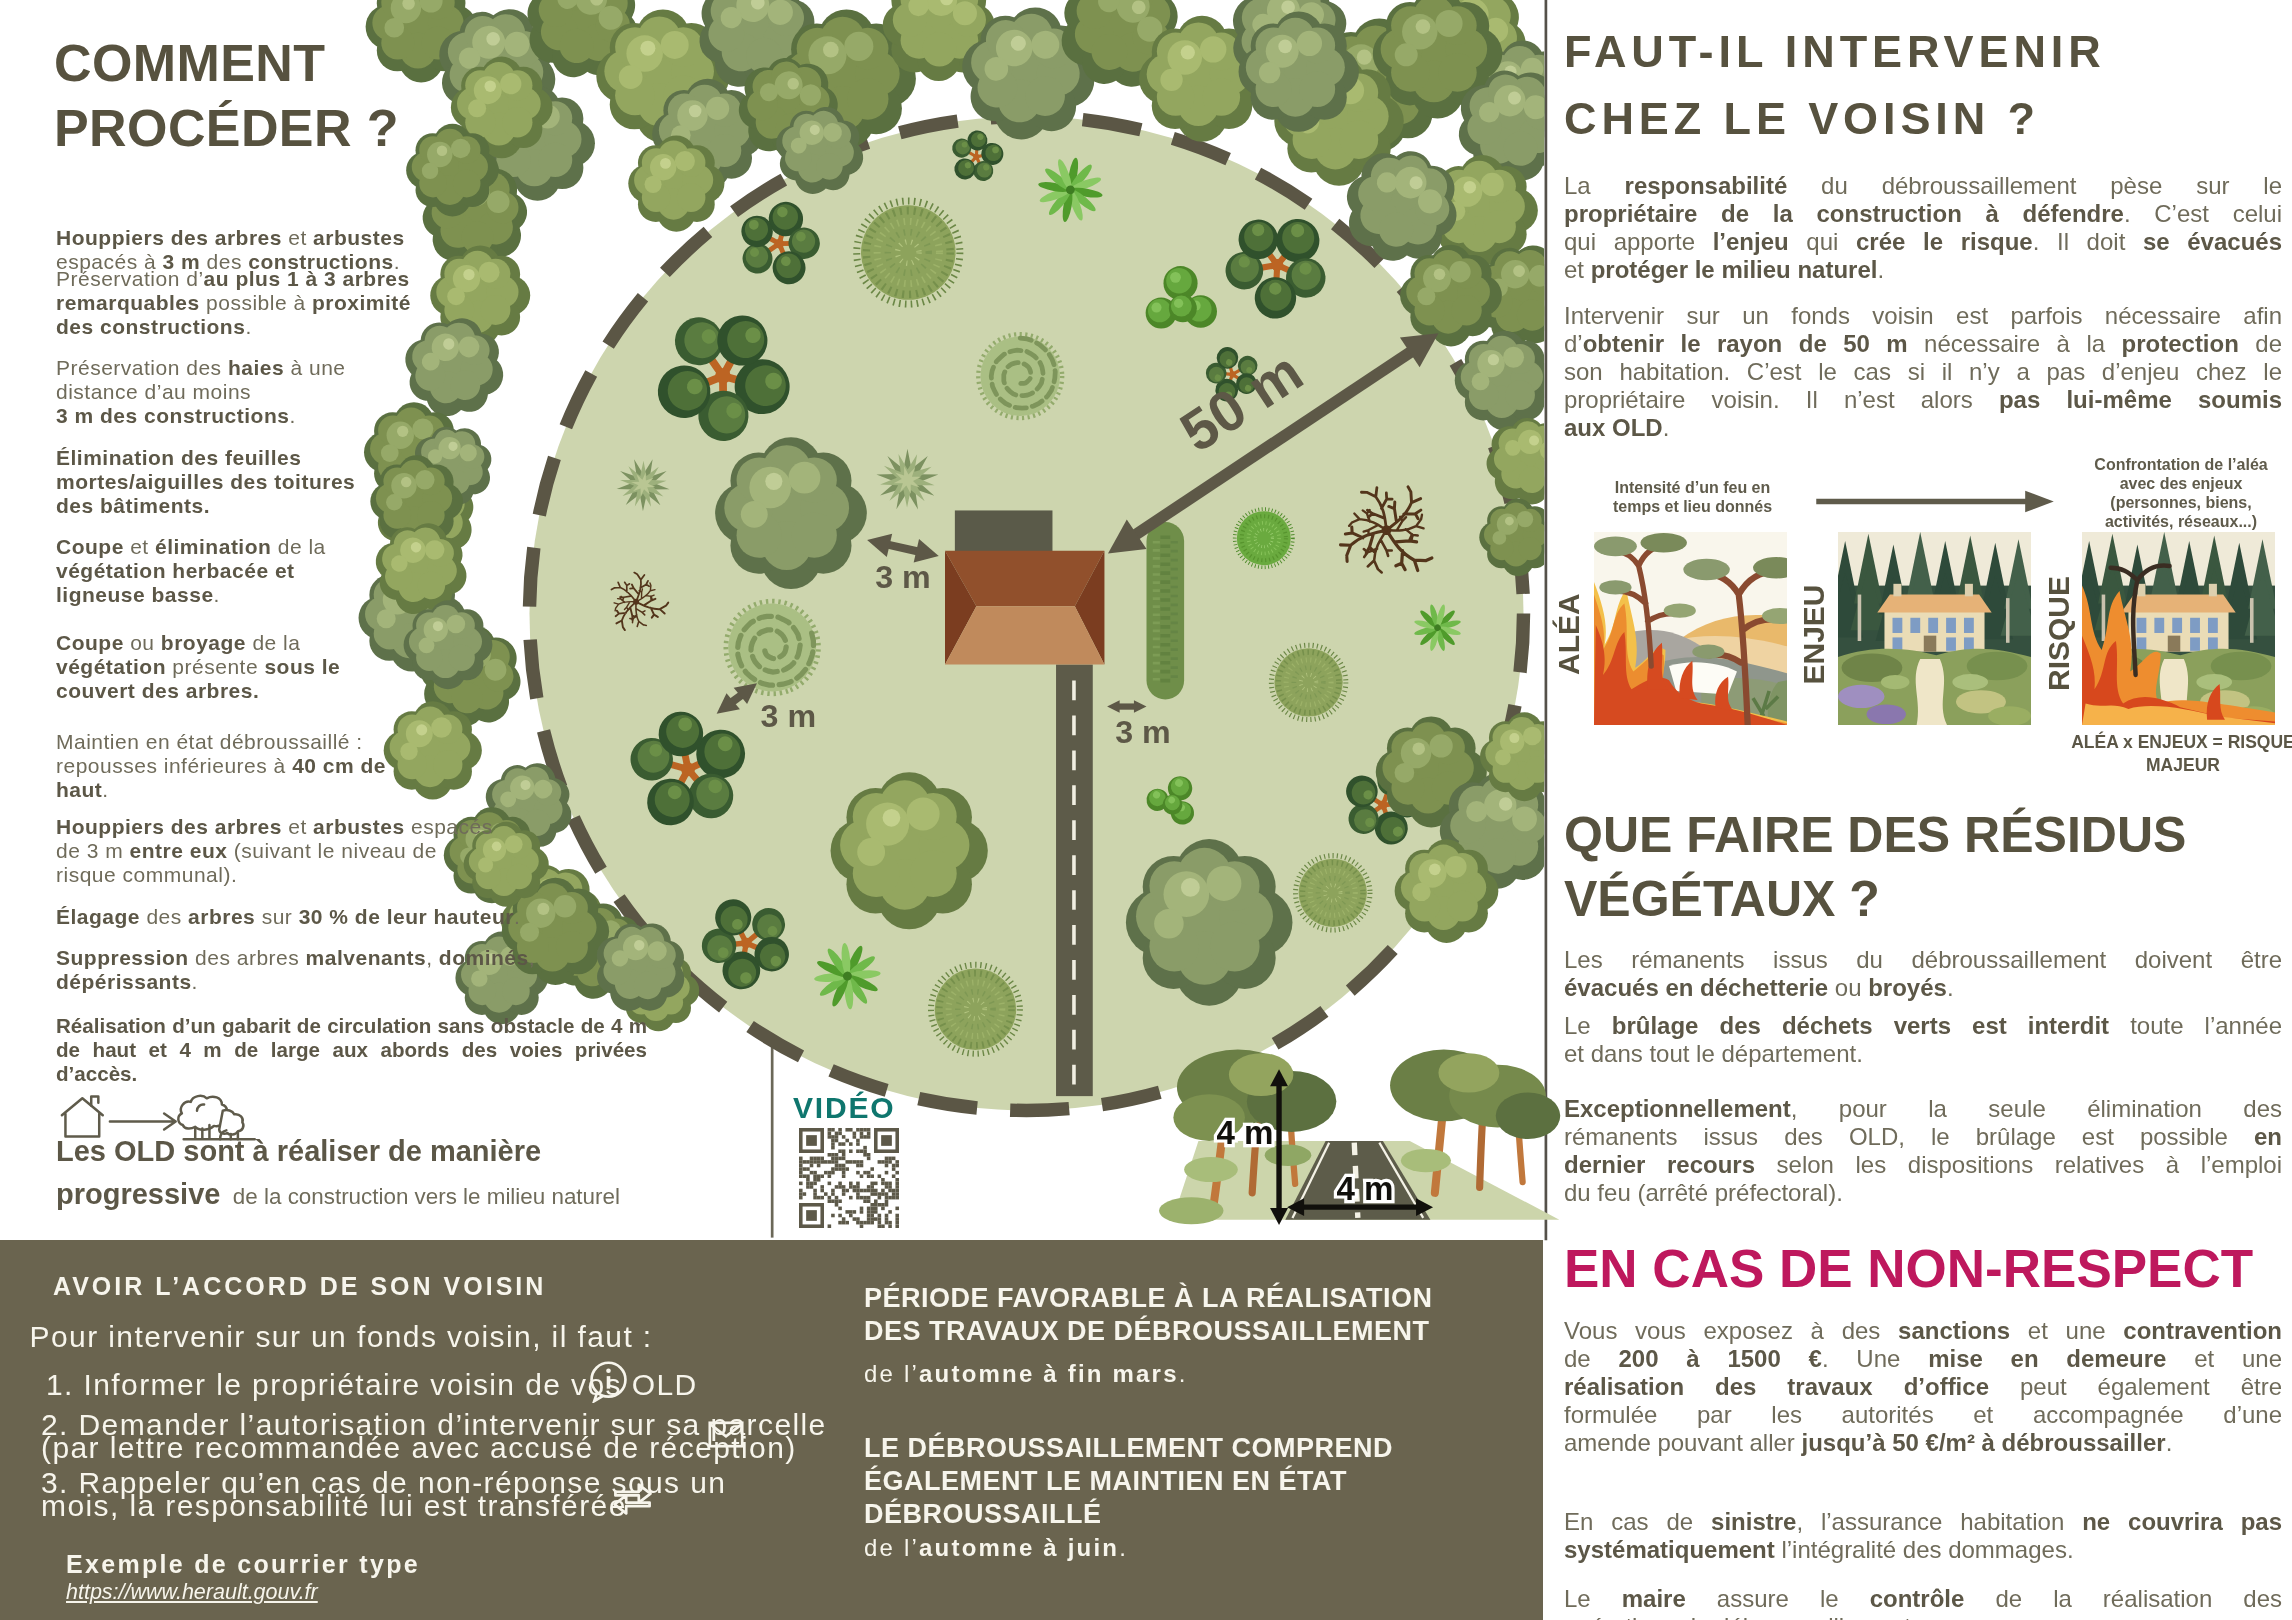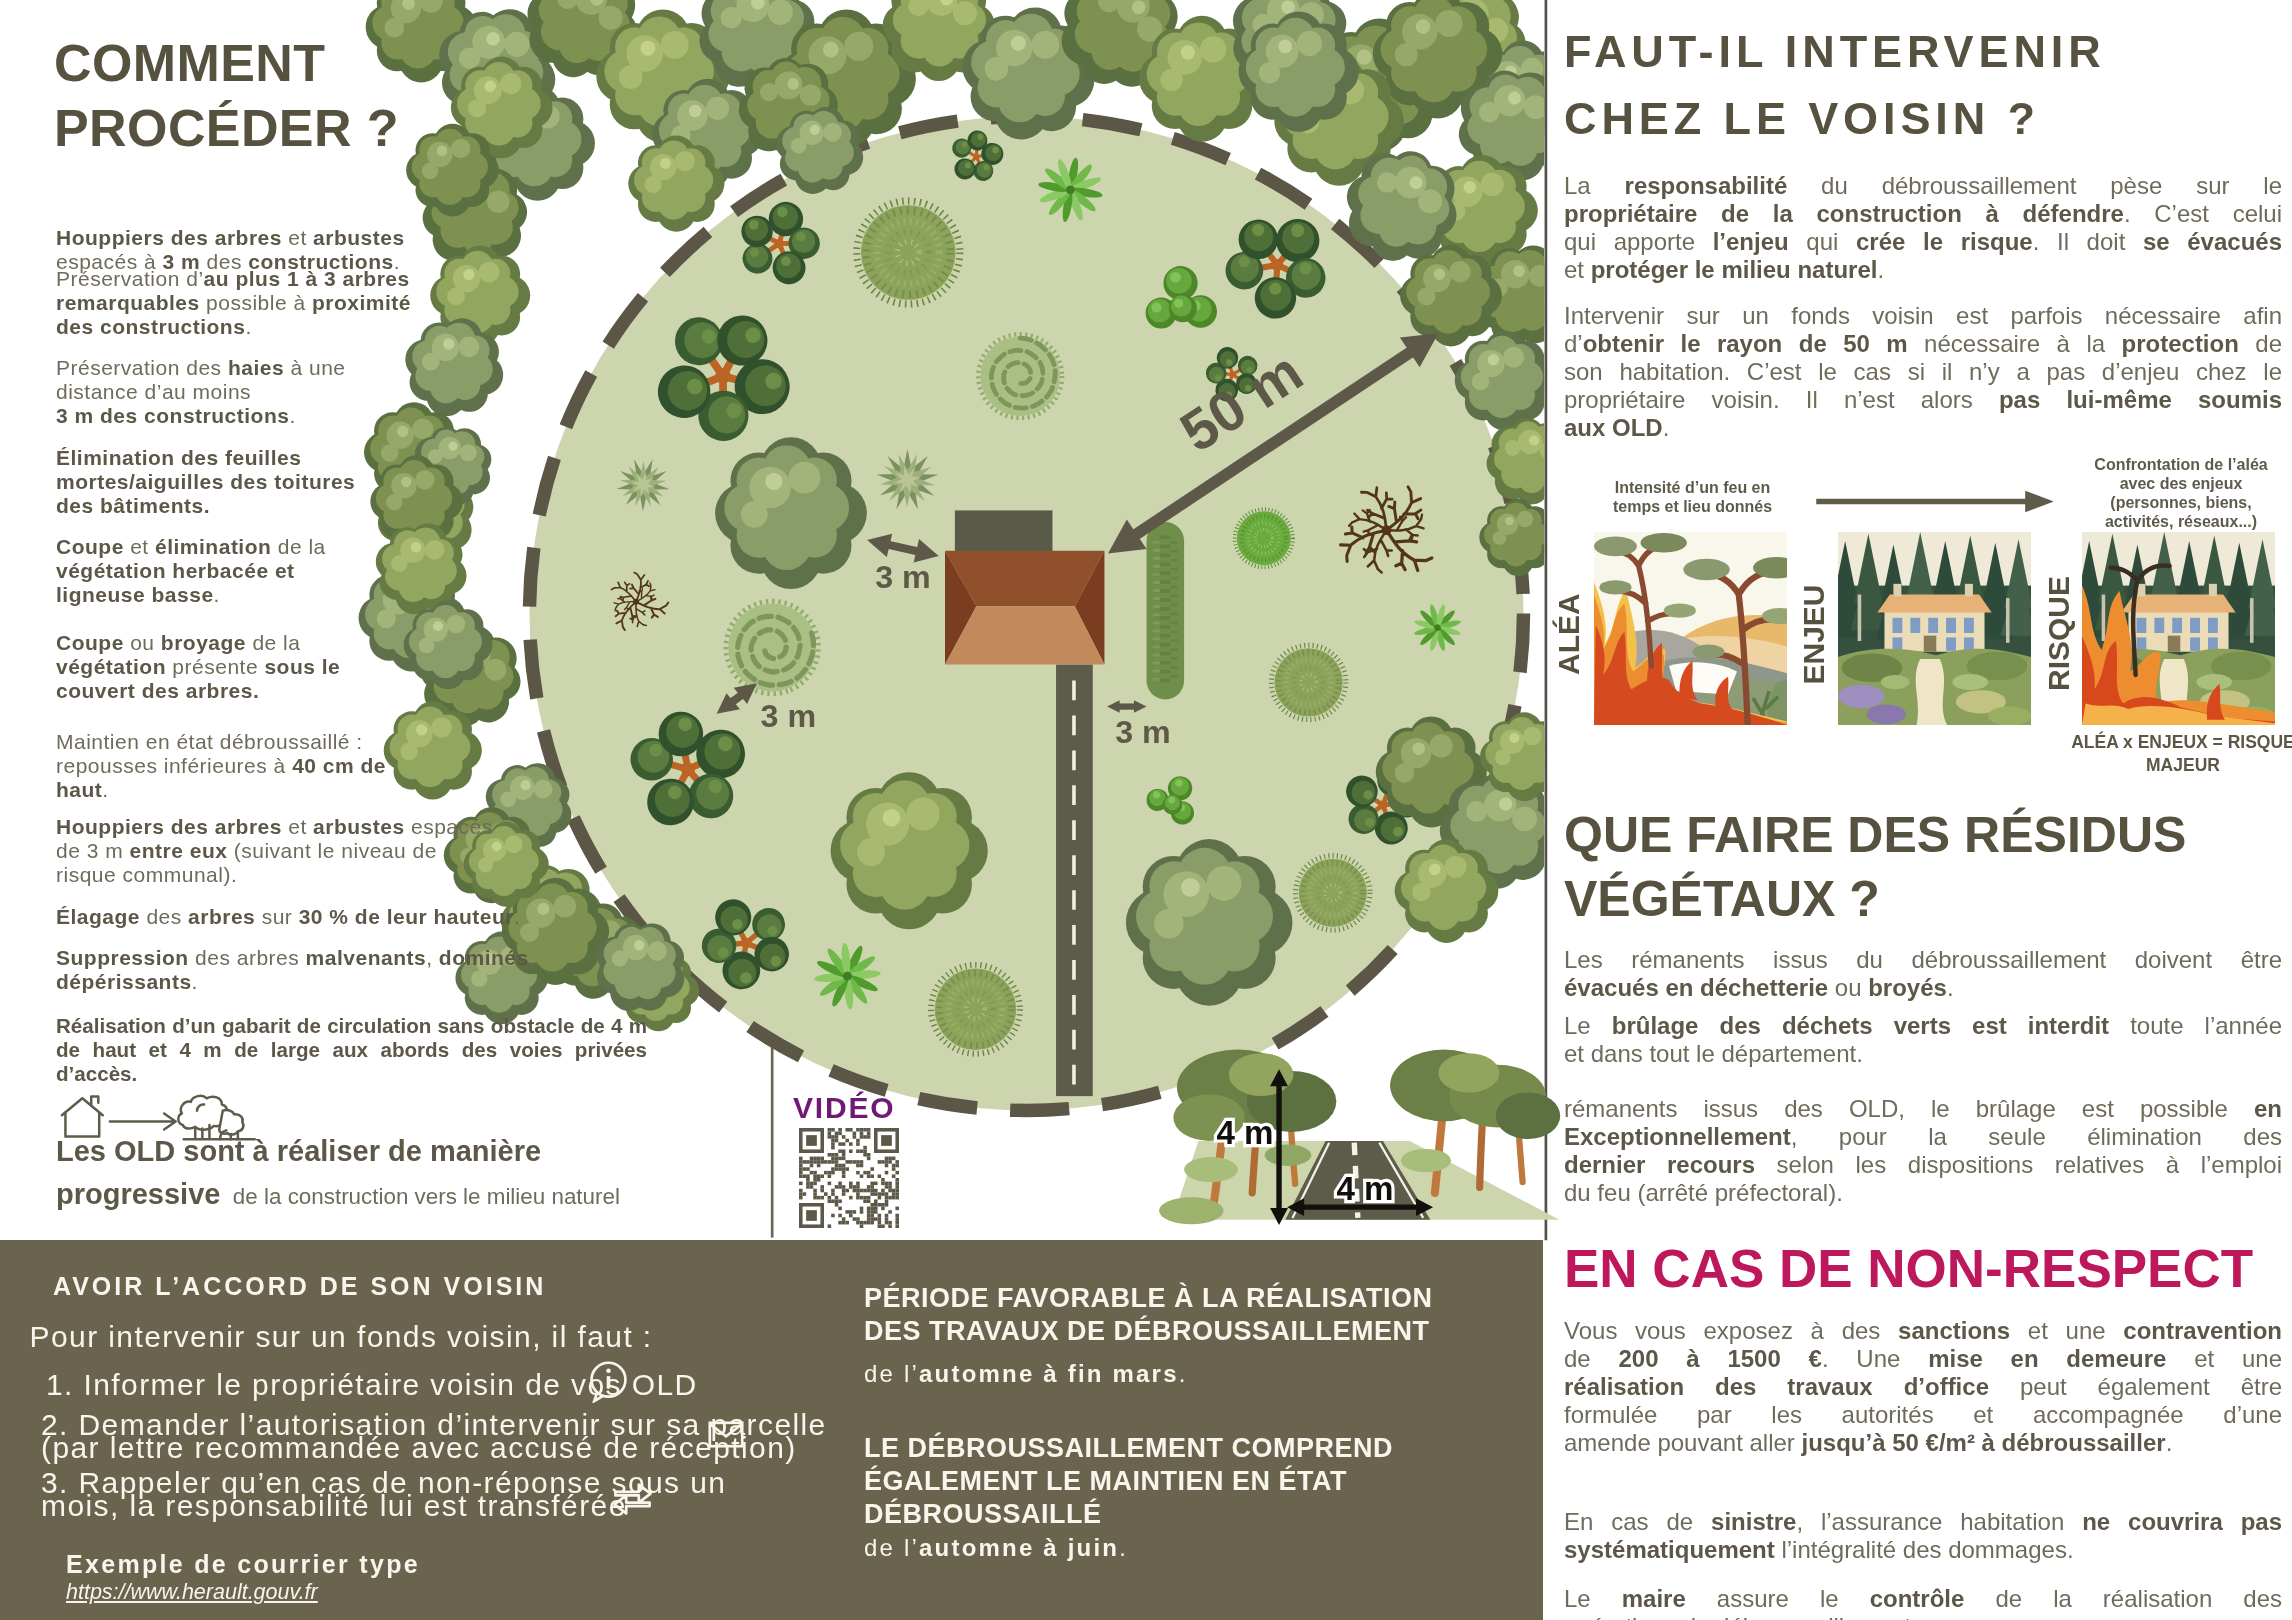--- a/index.html
+++ b/index.html
@@ -381,21 +381,21 @@
           <path d="M62,32 L136,32 M136,32 L123,23 M136,32 L123,41"></path>
           <path d="M158,40 L158,52 M166,40 L166,52 M174,36 L174,52 M145,52 L225,52"></path>
           <path d="M144,36 C138,34 137,26 143,23 C139,16 146,8 153,10 C155,3 166,1 171,6 C178,2 188,5 188,13 C195,15 196,24 190,27 C192,33 186,39 179,37 C174,42 162,43 158,38 C153,41 146,41 144,36 Z"></path>
           <path d="M160,20 C160,16 164,12 168,13"></path>
           <path d="M189,20 C194,18 200,20 202,24 C208,23 213,28 211,33 C214,37 211,43 206,43 C204,47 197,48 194,45 C190,47 185,45 185,41 Z" fill="#ffffff"></path>
           <path d="M198,52 L198,46 M206,52 L206,45"></path>
           <path d="M186,52 C186,46 189,43 193,42"></path>
         </g>
       </svg></div>
     <div class="abs bigline" style="left:56px;top:1130px;width:681px;">Les OLD sont à réaliser de manière<br>progressive<span style="font-weight:normal;font-size:22.4px;color:#6f6b5a">&nbsp; de la construction vers le milieu naturel</span></div>
-    <div class="abs " style="left:793px;top:1091px;"><span style="font-size:30px;font-weight:bold;color:#701a75;letter-spacing:1.8px">VIDÉO</span></div>
+    <div class="abs " style="left:793px;top:1091px;"><span style="font-size:30px;font-weight:bold;color:#0f766e;letter-spacing:1.8px">VIDÉO</span></div>
     <div class="abs " style="left:799px;top:1128px;"><svg width="100" height="100" viewBox="0 0 112 112" xmlns="http://www.w3.org/2000/svg">
         <rect x="32" y="0" width="4" height="4" fill="#5d5949"></rect>
         <rect x="36" y="0" width="4" height="4" fill="#5d5949"></rect>
         <rect x="44" y="0" width="4" height="4" fill="#5d5949"></rect>
         <rect x="52" y="0" width="4" height="4" fill="#5d5949"></rect>
         <rect x="56" y="0" width="4" height="4" fill="#5d5949"></rect>
         <rect x="64" y="0" width="4" height="4" fill="#5d5949"></rect>
         <rect x="68" y="0" width="4" height="4" fill="#5d5949"></rect>
         <rect x="72" y="0" width="4" height="4" fill="#5d5949"></rect>
         <rect x="76" y="0" width="4" height="4" fill="#5d5949"></rect>
@@ -813,21 +813,21 @@
         <path d="M0,216 L4,192 C22,198 34,190 52,198 C76,190 120,198 150,206 L216,214 L216,216 Z" fill="#f6b24a"></path>
         <path d="M60,160 C58,120 54,90 62,54 M62,54 C52,44 44,40 32,40 M62,54 C72,40 84,36 98,38" fill="none" stroke="#3a2d22" stroke-width="5" stroke-linecap="round"></path>
         <path d="M140,210 C138,190 144,178 154,170 C156,186 152,198 160,210 Z" fill="#d7481d"></path>
       </svg></div>
     <div class="abs " style="left:2065px;top:731px;">
       <div style="font-size:17.5px;line-height:23px;font-weight:bold;color:#5c5747;text-align:center;width:236px">ALÉA x ENJEUX = RISQUE<br>MAJEUR</div>
     </div>
     <div class="abs h3" style="left:1564px;top:803px;">QUE FAIRE DES RÉSIDUS<br>VÉGÉTAUX ?</div>
     <div class="abs rbody" style="left:1564px;top:946px;width:718px;"><div class="jl">Les rémanents issus du débroussaillement doivent être</div><b>évacués en déchetterie</b> ou <b>broyés</b>.</div>
     <div class="abs rbody" style="left:1564px;top:1012px;width:718px;"><div class="jl">Le <b>brûlage des déchets verts est interdit</b> toute l’année</div>et dans tout le département.</div>
-    <div class="abs rbody" style="left:1564px;top:1095px;width:718px;"><div class="jl">rémanents issus des OLD, le brûlage est possible <b>en</b></div><div class="jl"><b>Exceptionnellement</b>, pour la seule élimination des</div><div class="jl"><b>dernier recours</b> selon les dispositions relatives à l’emploi</div>du feu (arrêté préfectoral).</div>
+    <div class="abs rbody" style="left:1564px;top:1095px;width:718px;"><div class="jl"><b>Exceptionnellement</b>, pour la seule élimination des</div><div class="jl">rémanents issus des OLD, le brûlage est possible <b>en</b></div><div class="jl"><b>dernier recours</b> selon les dispositions relatives à l’emploi</div>du feu (arrêté préfectoral).</div>
     <div class="abs " style="left:1564px;top:1238px;">
       <div style="font-size:53px;font-weight:bold;color:#be185d;letter-spacing:0px">EN CAS DE NON-RESPECT</div>
     </div>
     <div class="abs rbody" style="left:1564px;top:1317px;width:718px;"><div class="jl">Vous vous exposez à des <b>sanctions</b> et une <b>contravention</b></div><div class="jl">de <b>200 à 1500 €</b>. Une <b>mise en demeure</b> et une</div><div class="jl"><b>réalisation des travaux d’office</b> peut également être</div><div class="jl">formulée par les autorités et accompagnée d’une</div>amende pouvant aller <b>jusqu’à 50 €/m² à débroussailler</b>.</div>
     <div class="abs rbody" style="left:1564px;top:1508px;width:718px;"><div class="jl">En cas de <b>sinistre</b>, l’assurance habitation <b>ne couvrira pas</b></div><b>systématiquement</b> l’intégralité des dommages.</div>
     <div class="abs rbody" style="left:1564px;top:1585px;width:718px;"><div class="jl">Le <b>maire</b> assure le <b>contrôle</b> de la réalisation des</div>opérations de débroussaillement sur sa commune.</div>
     <div class="abs" style="left:0px;top:1240px;width:1543px;height:380px;background:#6a644f"></div>
     <div class="abs ban banh" style="left:53px;top:1272px;">AVOIR L’ACCORD DE SON VOISIN</div>
     <div class="abs ban banb" style="left:29.6px;top:1325px;">Pour intervenir sur un fonds voisin, il faut :</div>
     <div class="abs ban banb" style="left:46px;top:1373px;">1. Informer le propriétaire voisin de vos OLD</div>

